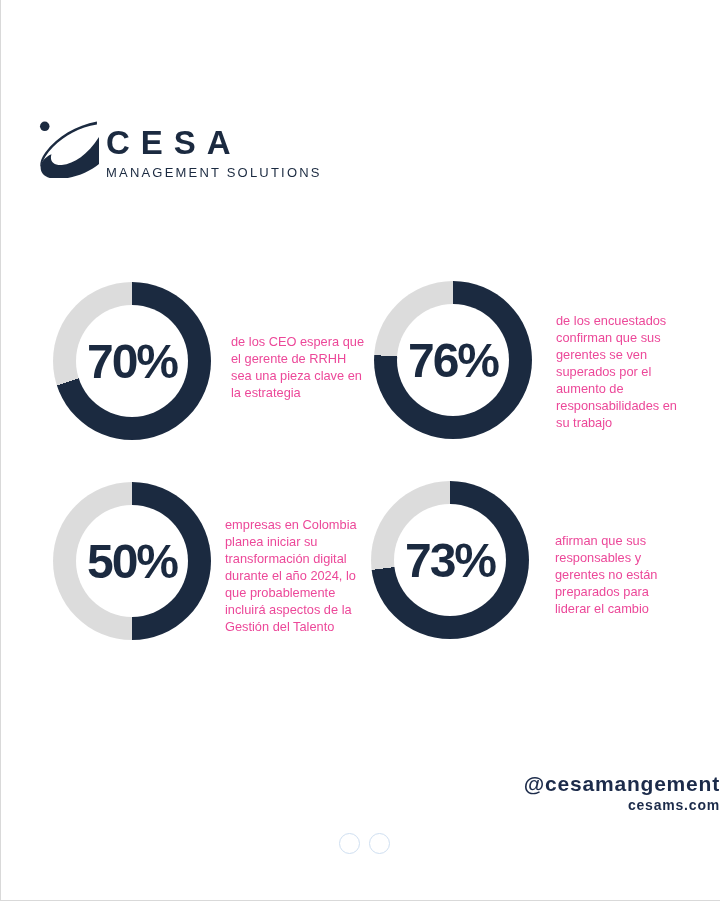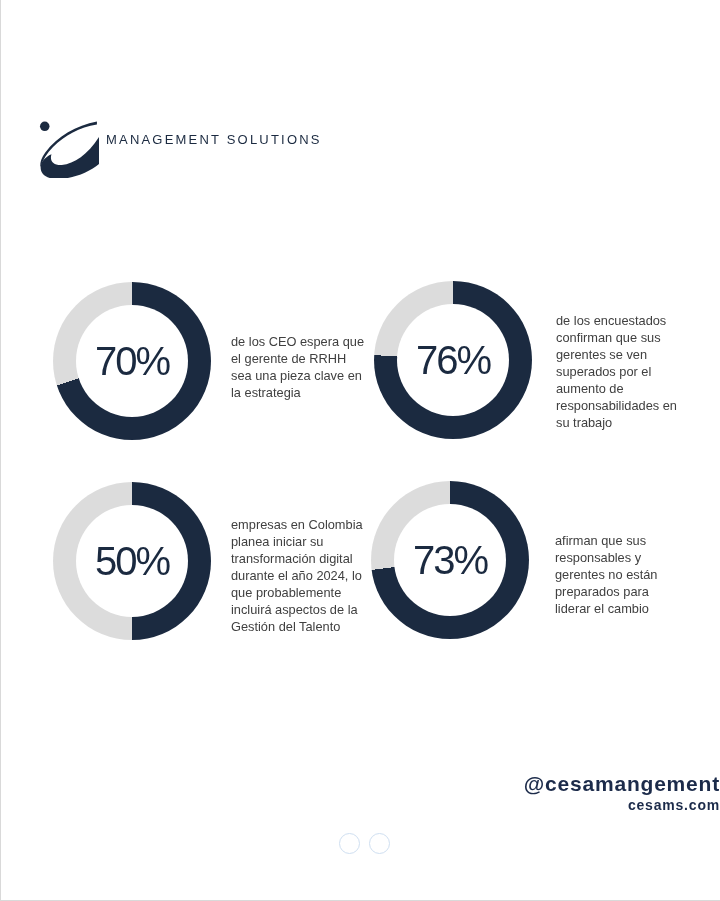--- a/index.html
+++ b/index.html
@@ -30,33 +30,33 @@
   
   .donut{
     position:absolute;width:158px;height:158px;border-radius:50%;
     display:flex;align-items:center;justify-content:center;
   }
   .donut::after{
     content:"";position:absolute;inset:23px;background:#ffffff;border-radius:50%;
   }
   .pct{
     position:relative;z-index:1;
-    font-size:40px;font-weight:400;letter-spacing:-2px;color:#1b2a40;
+    font-size:48px;font-weight:700;letter-spacing:-2px;color:#1b2a40;
   }
   .desc{
     position:absolute;margin:0;
-    font-size:12.8px;line-height:17px;color:#404040;
+    font-size:12.8px;line-height:17px;color:#ec4899;
     white-space:pre-line;
   }
   .stat-1 .donut{left:52px;top:282px;}
   .stat-1 .desc {left:230px;top:333px;width:150px;}
   .stat-2 .donut{left:373px;top:281px;}
   .stat-2 .desc {left:555px;top:312px;width:150px;}
   .stat-3 .donut{left:52px;top:482px;}
-  .stat-3 .desc {left:230px;top:516px;width:150px;}
+  .stat-3 .desc {left:224px;top:516px;width:150px;}
   .stat-4 .donut{left:370px;top:481px;}
   .stat-4 .desc {left:554px;top:532px;width:150px;}
 
   
   .headline{
     position:absolute;left:0;right:0;top:727px;margin:0;
     text-align:center;font-size:27px;font-weight:700;letter-spacing:-0.5px;
     color:#1c2b4a;
   }
   .social{
@@ -80,20 +80,21 @@
 
   <header class="logo">
     <span>
       <svg class="logo-icon" viewBox="0 0 60 55" xmlns="http://www.w3.org/2000/svg" aria-hidden="true">
         <circle cx="7.5" cy="5.5" r="4.6" fill="#1b2a40"></circle>
         <path d="M58,1 C38,5 20,15 8,31 C4.5,36 2.5,41 3.5,45 C5.5,38 9.5,31.5 15.5,25.5 C27,14.5 41,6.5 58,3.8 Z" fill="#1b2a40"></path>
         <path d="M60,16 L60,42 C50,50 36,56 21,56.5 C10,56.8 3.5,52.5 3.5,45.5 C3.5,40 8,35 14,32.5 C12,39 16,43.5 24,43 C36,42 49,33 60,16 Z" fill="#1b2a40"></path>
       </svg>
     </span>
     <div class="logo-texts">
+      <div class="logo-wordmark">CESA</div>
       <div class="logo-subtitle">MANAGEMENT SOLUTIONS</div>
     </div>
   </header>
 
   <section class="stat stat-1">
     <div class="donut" style="background: conic-gradient(rgb(27, 42, 64) 0deg, rgb(27, 42, 64) 70%, rgb(220, 220, 220) 70%, rgb(220, 220, 220) 100%);">
       <span class="pct">70%</span>
     </div>
     <p class="desc">de los CEO espera que
 el gerente de RRHH

